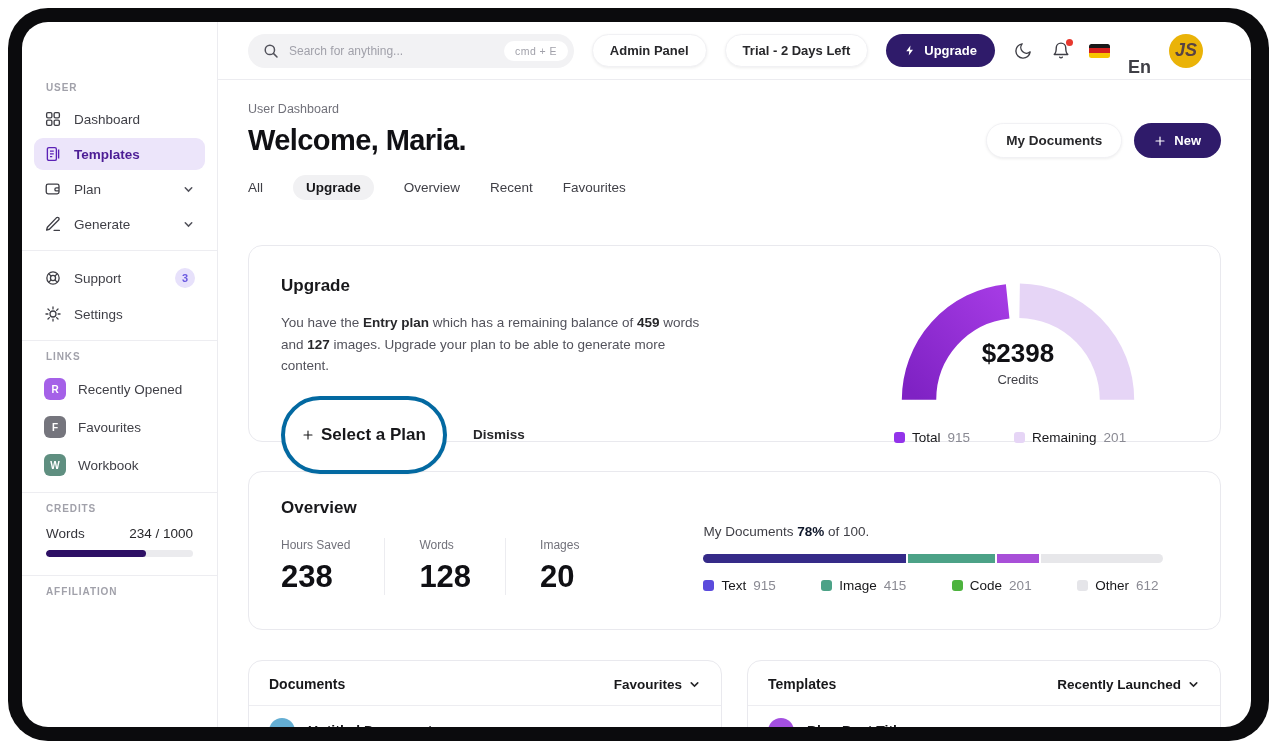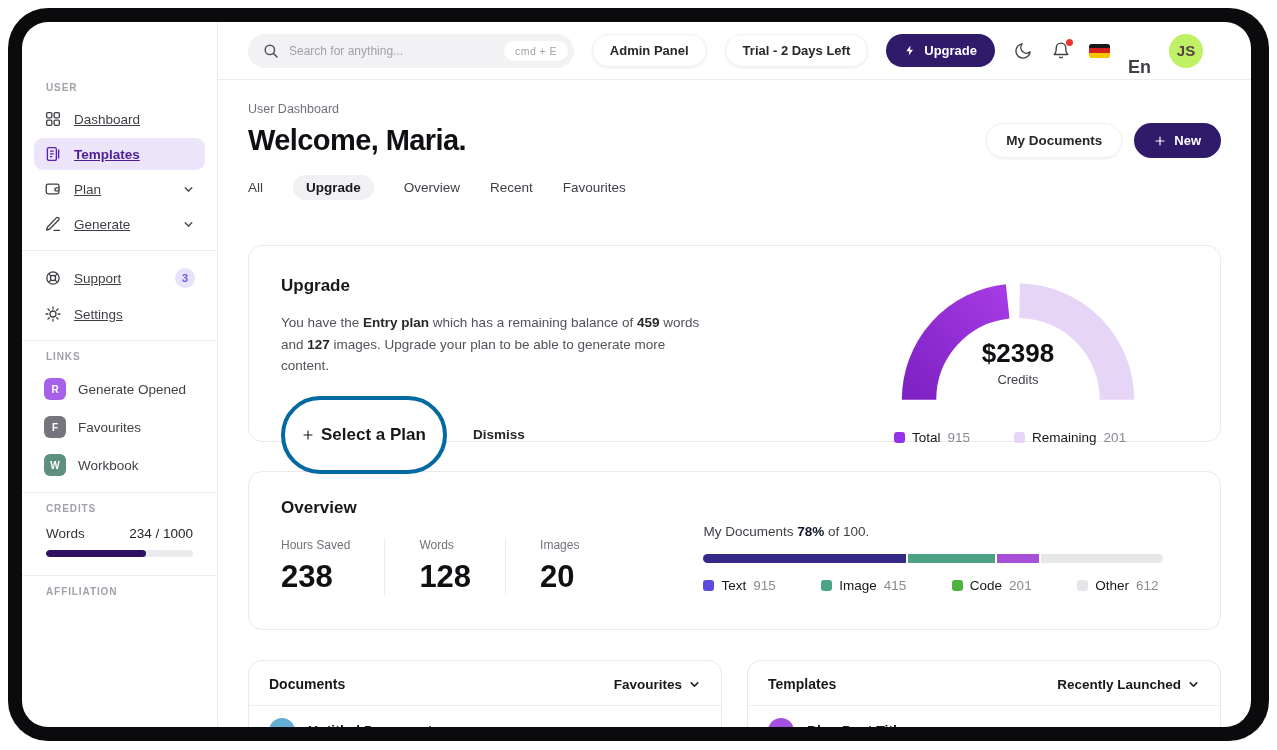--- a/index.html
+++ b/index.html
@@ -10,21 +10,21 @@
   .app { position:absolute; left:22px; top:22px; width:1229px; height:705px;
     background:#ffffff; border-radius:26px; overflow:hidden; display:flex; }
 
   
   .sidebar { width:196px; min-width:196px; border-right:1px solid #ececf0;
     padding:60px 12px 0; }
   .sec-label { font-size:10px; font-weight:700; letter-spacing:.09em; color:#a1a1aa;
     margin:0 0 10px 12px; }
   .nav-item { display:flex; align-items:center; gap:12px; padding:7px 10px;
     border-radius:9px; font-size:13.5px; color:#3f3f46; margin-bottom:3px; cursor:pointer; }
-  .nav-item .nv-label { flex:0 0 auto;text-decoration:underline; }
+  .nav-item .nv-label { flex:0 0 auto; }
   .nav-item.active { background:#ece5fa; color:#4c1d95; font-weight:700; }
   .nav-item svg { flex:0 0 auto; }
   .chev { margin-left:auto; }
   .badge { margin-left:auto; width:20px; height:20px; border-radius:50%;
     background:#e7e1fb; color:#6b5ae0; font-size:11px; font-weight:600;
     display:flex; align-items:center; justify-content:center; }
   .sb-divider { height:1px; background:#ededf1; margin:10px -12px; }
   .link-item { display:flex; align-items:center; gap:12px; padding:6px 10px;
     font-size:13.5px; color:#3f3f46; margin-bottom:4px; cursor:pointer; }
   .lsq { width:22px; height:22px; border-radius:6px; color:#fff; font-size:10px;
@@ -59,23 +59,23 @@
     padding:9px 18px; font-size:13px; font-weight:600; cursor:pointer;
     display:inline-flex; align-items:center; gap:8px; white-space:nowrap; }
   .tb-right { margin-left:auto; display:flex; align-items:center; gap:18px; }
   .icon-btn { position:relative; display:flex; align-items:center; cursor:pointer; }
   .reddot { position:absolute; top:-2px; right:-2px; width:7px; height:7px;
     border-radius:50%; background:#e7382e; }
   .flag { width:21px; height:14px; border-radius:2.5px; overflow:hidden; display:flex;
     flex-direction:column; }
   .flag div { flex:1; }
   .lang { font-size:18px; color:#3f3f46; font-weight:700;margin-top:33px; }
-  .avatar { width:34px; height:34px; border-radius:50%; background:#bef264;
-    color:#574244; font-size:15px; font-weight:700; display:flex; align-items:center;
-    justify-content:center; cursor:pointer; }
+  .avatar { width:34px; height:34px; border-radius:50%; background:#eab308;
+    color:#574244; font-size:18px; font-weight:700; display:flex; align-items:center;
+    justify-content:center; cursor:pointer;font-style:italic; }
 
   .content { flex:1; padding:22px 30px 0; overflow:hidden; }
   .breadcrumb { font-size:12.5px; color:#71717a; }
   .title-row { display:flex; align-items:center; margin-top:7px; }
   h1 { font-size:29px; font-weight:800; letter-spacing:-.02em; color:#101014; }
   .title-actions { margin-left:auto; display:flex; align-items:center; gap:12px; }
   .tabs { display:flex; align-items:center; gap:30px; margin-top:17px; font-size:13.5px;
     color:#3f3f46; }
   .tab { cursor:pointer; }
   .tab.active { background:#f1f1f3; border-radius:999px; padding:5px 13px; font-weight:700;
@@ -199,21 +199,21 @@
         </svg>
       <span class="nv-label">Settings</span>
     </div>
 
     <div class="sb-divider"></div>
 
     <div class="sec-label">LINKS</div>
 
     <div class="link-item">
       <span class="lsq" style="background-color: rgb(165, 97, 232);">R</span>
-      <span>Generate Opened</span>
+      <span>Recently Opened</span>
     </div>
     <div class="link-item">
       <span class="lsq" style="background-color: rgb(117, 117, 125);">F</span>
       <span>Favourites</span>
     </div>
     <div class="link-item">
       <span class="lsq" style="background-color: rgb(95, 143, 128);">W</span>
       <span>Workbook</span>
     </div>
 

